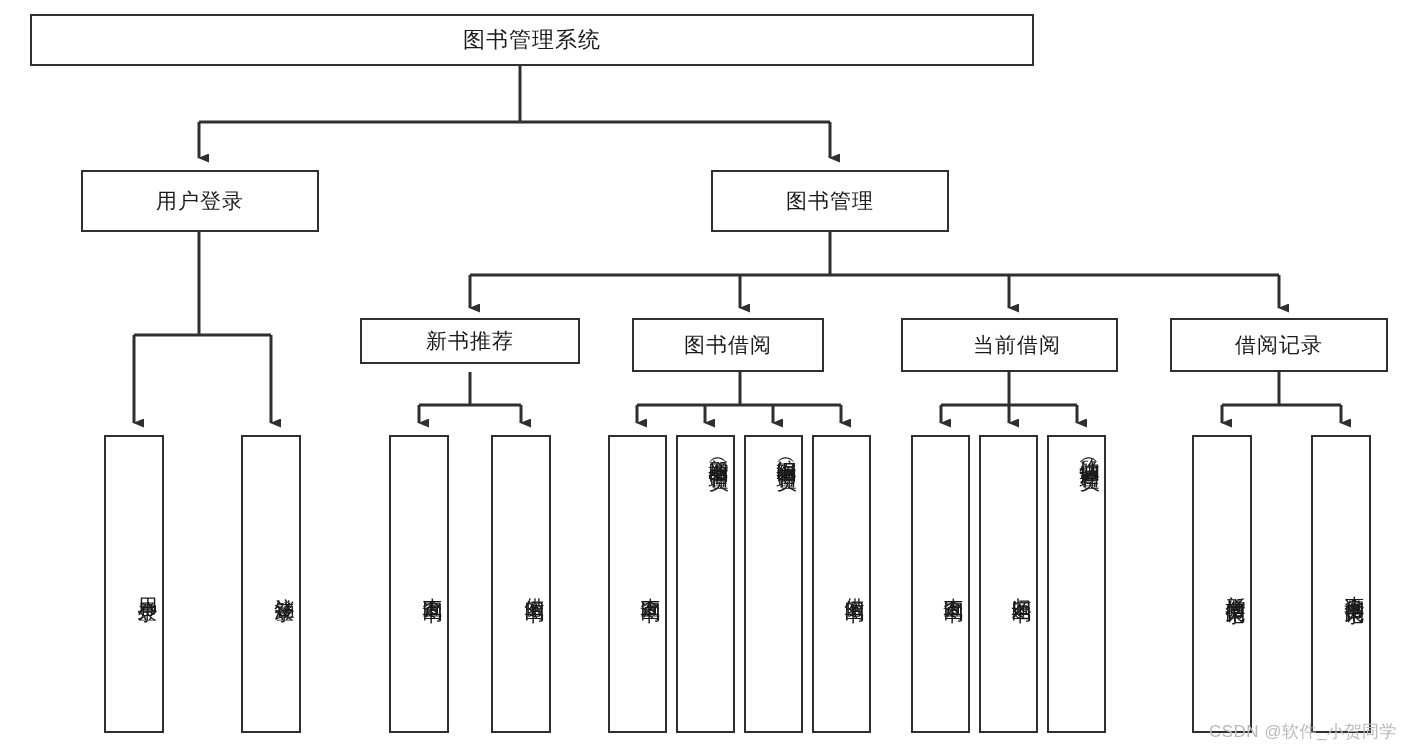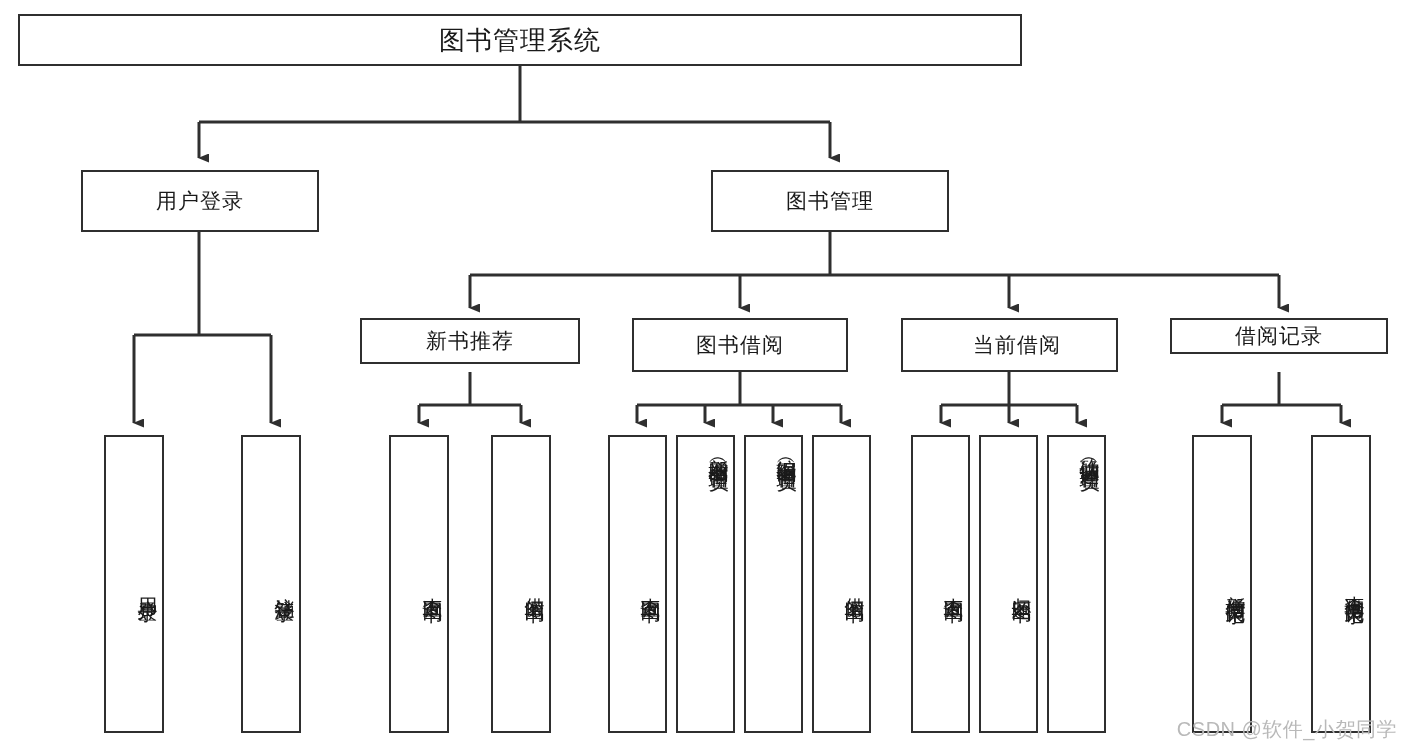--- a/index.html
+++ b/index.html
@@ -34,21 +34,22 @@
     align-items: center;
     justify-content: center;
     color: #1a1a1a;
   }
   .node-h {
     font-size: 21px;
     letter-spacing: 1px;
     white-space: nowrap;
   }
   .node-root {
-    font-size: 26px;
+    font-size: 22px;
+    margin-left: 12px;
   }
   .node-v {
     writing-mode: vertical-rl;
     text-orientation: upright;
     align-items: flex-start;
     justify-content: center;
     font-size: 20px;
     line-height: 1.45;
     letter-spacing: 2px;
     padding-top: 4px;
@@ -58,21 +59,21 @@
     justify-content: flex-start;
     padding-top: 6px;
   }
   .node-v .vtext {
     display: block;
   }
   #watermark {
     position: absolute;
     right: 8px;
     bottom: 4px;
-    font-size: 20px;
+    font-size: 17px;
     color: #b9b9b9;
     white-space: nowrap;
     letter-spacing: 0.5px;
   }
 </style>
 </head>
 <body>
 
 <div id="diagram-root">
 
@@ -133,27 +134,27 @@
   <div class="node node-h" style="left:81px; top:170px; width:238px; height:62px;">
     <span>用户登录</span>
   </div>
   <div class="node node-h" style="left:711px; top:170px; width:238px; height:62px;">
     <span>图书管理</span>
   </div>
 
   <div class="node node-h" style="left:360px; top:318px; width:220px; height:46px;">
     <span>新书推荐</span>
   </div>
-  <div class="node node-h" style="left:632px; top:318px; width:216px; height:54px;">
+  <div class="node node-h" style="left:632px; top:318px; width:192px; height:54px;">
     <span>图书借阅</span>
   </div>
   <div class="node node-h" style="left:901px; top:318px; width:217px; height:54px;padding-left:15px;">
     <span>当前借阅</span>
   </div>
-  <div class="node node-h" style="left:1170px; top:318px; width:218px; height:36px;">
+  <div class="node node-h" style="left:1170px; top:318px; width:218px; height:54px;">
     <span>借阅记录</span>
   </div>
 
   <div class="node node-v" style="left:104px; top:435px; width:60px; height:298px;">
     <span class="vtext">用户登录</span>
   </div>
   <div class="node node-v" style="left:241px; top:435px; width:60px; height:298px;">
     <span class="vtext">注销登录</span>
   </div>
 

